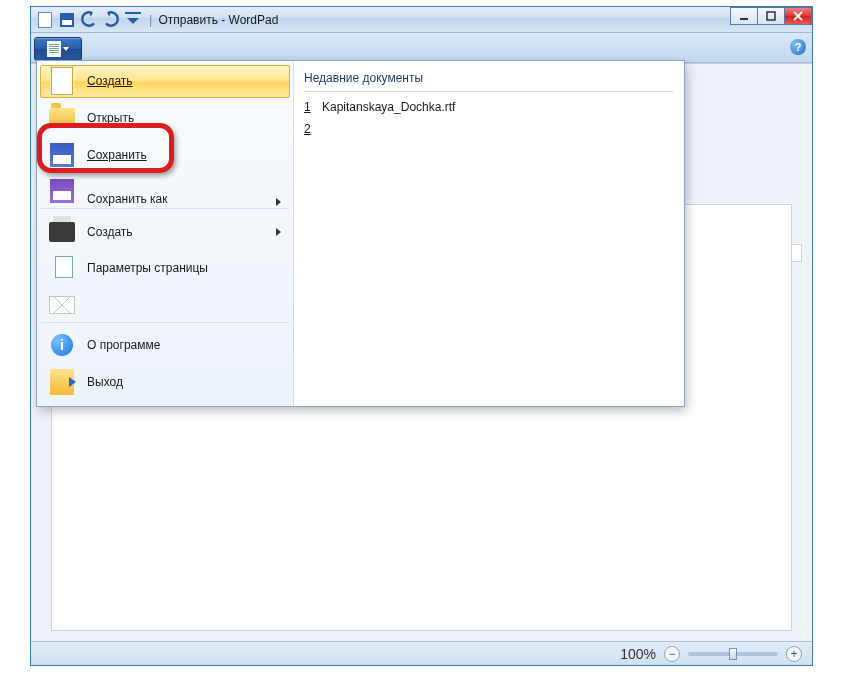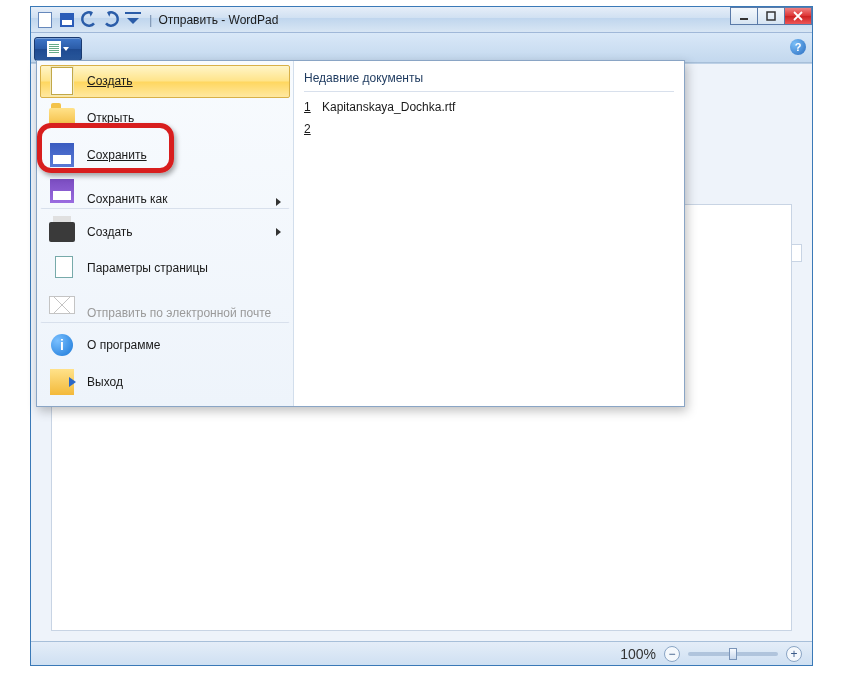--- a/index.html
+++ b/index.html
@@ -390,21 +390,20 @@
       <div class="icon-slot">
           <div class="ico-pagesetup"></div>
         </div>
       <span class="label">Параметры страницы</span>
     </div>
 
     <div class="menu-item disabled sep-after">
       <div class="icon-slot">
           <div class="ico-mail"></div>
         </div>
-      <span class="label">Отправить по электронной почте</span>
     </div>
 
     <div class="spacer"></div>
 
     <div class="menu-item">
       <div class="icon-slot">
           <div class="ico-info">i</div>
         </div>
       <span class="label">О программе</span>
     </div>

